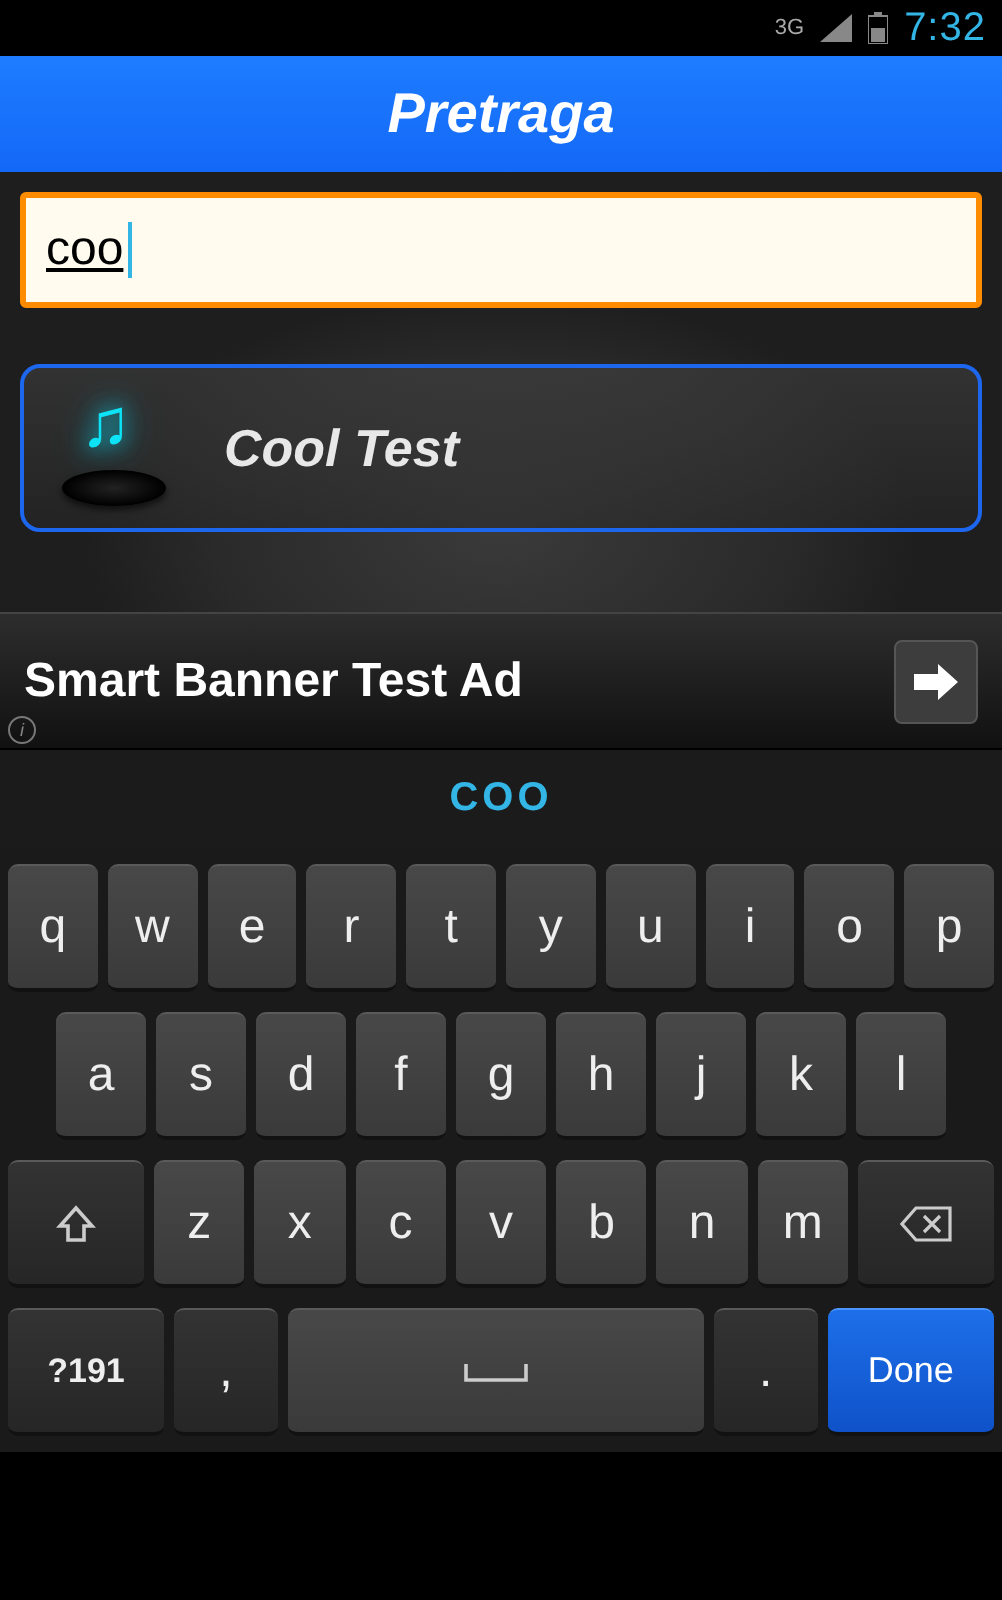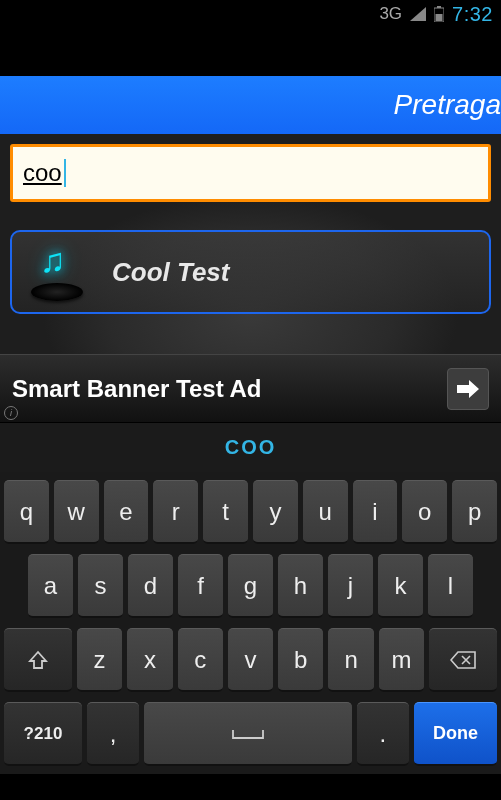--- a/index.html
+++ b/index.html
@@ -16,36 +16,35 @@
       height: 28px;
       background: #000;
       display: flex;
       align-items: center;
       justify-content: flex-end;
       padding: 0 8px;
       gap: 8px;
       color: #aaa;
       font-size: 13px;
     }
-    .status-bar .net { font-size: 17px; }
+    .status-bar .net { font-size: 11px; }
     .signal-icon, .battery-icon { display: flex; align-items: center; }
     .status-bar .time { color: #33b5e5; font-size: 20px; letter-spacing: 0.5px; }
 
     
     .title-bar {
       background: linear-gradient(#1d7dff, #1468f7);
       height: 58px;
       display: flex;
       align-items: center;
-      justify-content: flex-end;
+      justify-content: center;
       color: #fff;
       font-size: 28px;
       font-style: italic;
-      font-weight: normal;
-      margin-top: 48px;
+      font-weight: bold;
     }
 
     
     .app-area {
       position: relative;
       background: #262626;
     }
     .content-bg {
       position: relative;
       padding: 10px;
@@ -206,21 +205,21 @@
     .key.shift, .key.del { flex: 1.5; background: linear-gradient(#333,#262626); }
     .key.sym { flex: 1.5; background: linear-gradient(#333,#262626); font-size: 17px; font-weight: bold; }
     .key.comma, .key.period { background: linear-gradient(#333,#262626); }
     .key.space { flex: 4; }
     .key.done {
       flex: 1.6;
       background: linear-gradient(#1d6fe9, #0f52c9);
       border-top: 1px solid #4a95ff;
       color: #fff;
       font-size: 18px;
-      font-weight: bold;
+      font-weight: normal;
     }
   </style>
 </head>
 <body>
 
 <div class="status-bar">
   <span class="net">3G</span>
   <span class="signal-icon">
     <svg width="16" height="14" viewBox="0 0 16 14">
         <polygon points="0,14 16,14 16,0" fill="#888"></polygon>
@@ -308,21 +307,21 @@
     <div class="key">n</div>
     <div class="key">m</div>
     <div class="key del">
       <svg width="26" height="18" viewBox="0 0 26 18">
           <path d="M8 1 L25 1 L25 17 L8 17 L1 9 Z" fill="none" stroke="#ccc" stroke-width="1.6"></path>
           <path d="M12 5 L20 13 M20 5 L12 13" stroke="#ccc" stroke-width="1.6"></path>
         </svg>
     </div>
   </div>
   <div class="kb-row">
-    <div class="key sym">?210</div>
+    <div class="key sym">?191</div>
     <div class="key comma">,</div>
     <div class="key space">
       <svg width="34" height="12" viewBox="0 0 34 12">
           <path d="M2 2 L2 10 L32 10 L32 2" fill="none" stroke="#ccc" stroke-width="1.8"></path>
         </svg>
     </div>
     <div class="key period">.</div>
     <div class="key done">Done</div>
   </div>
 </div>

